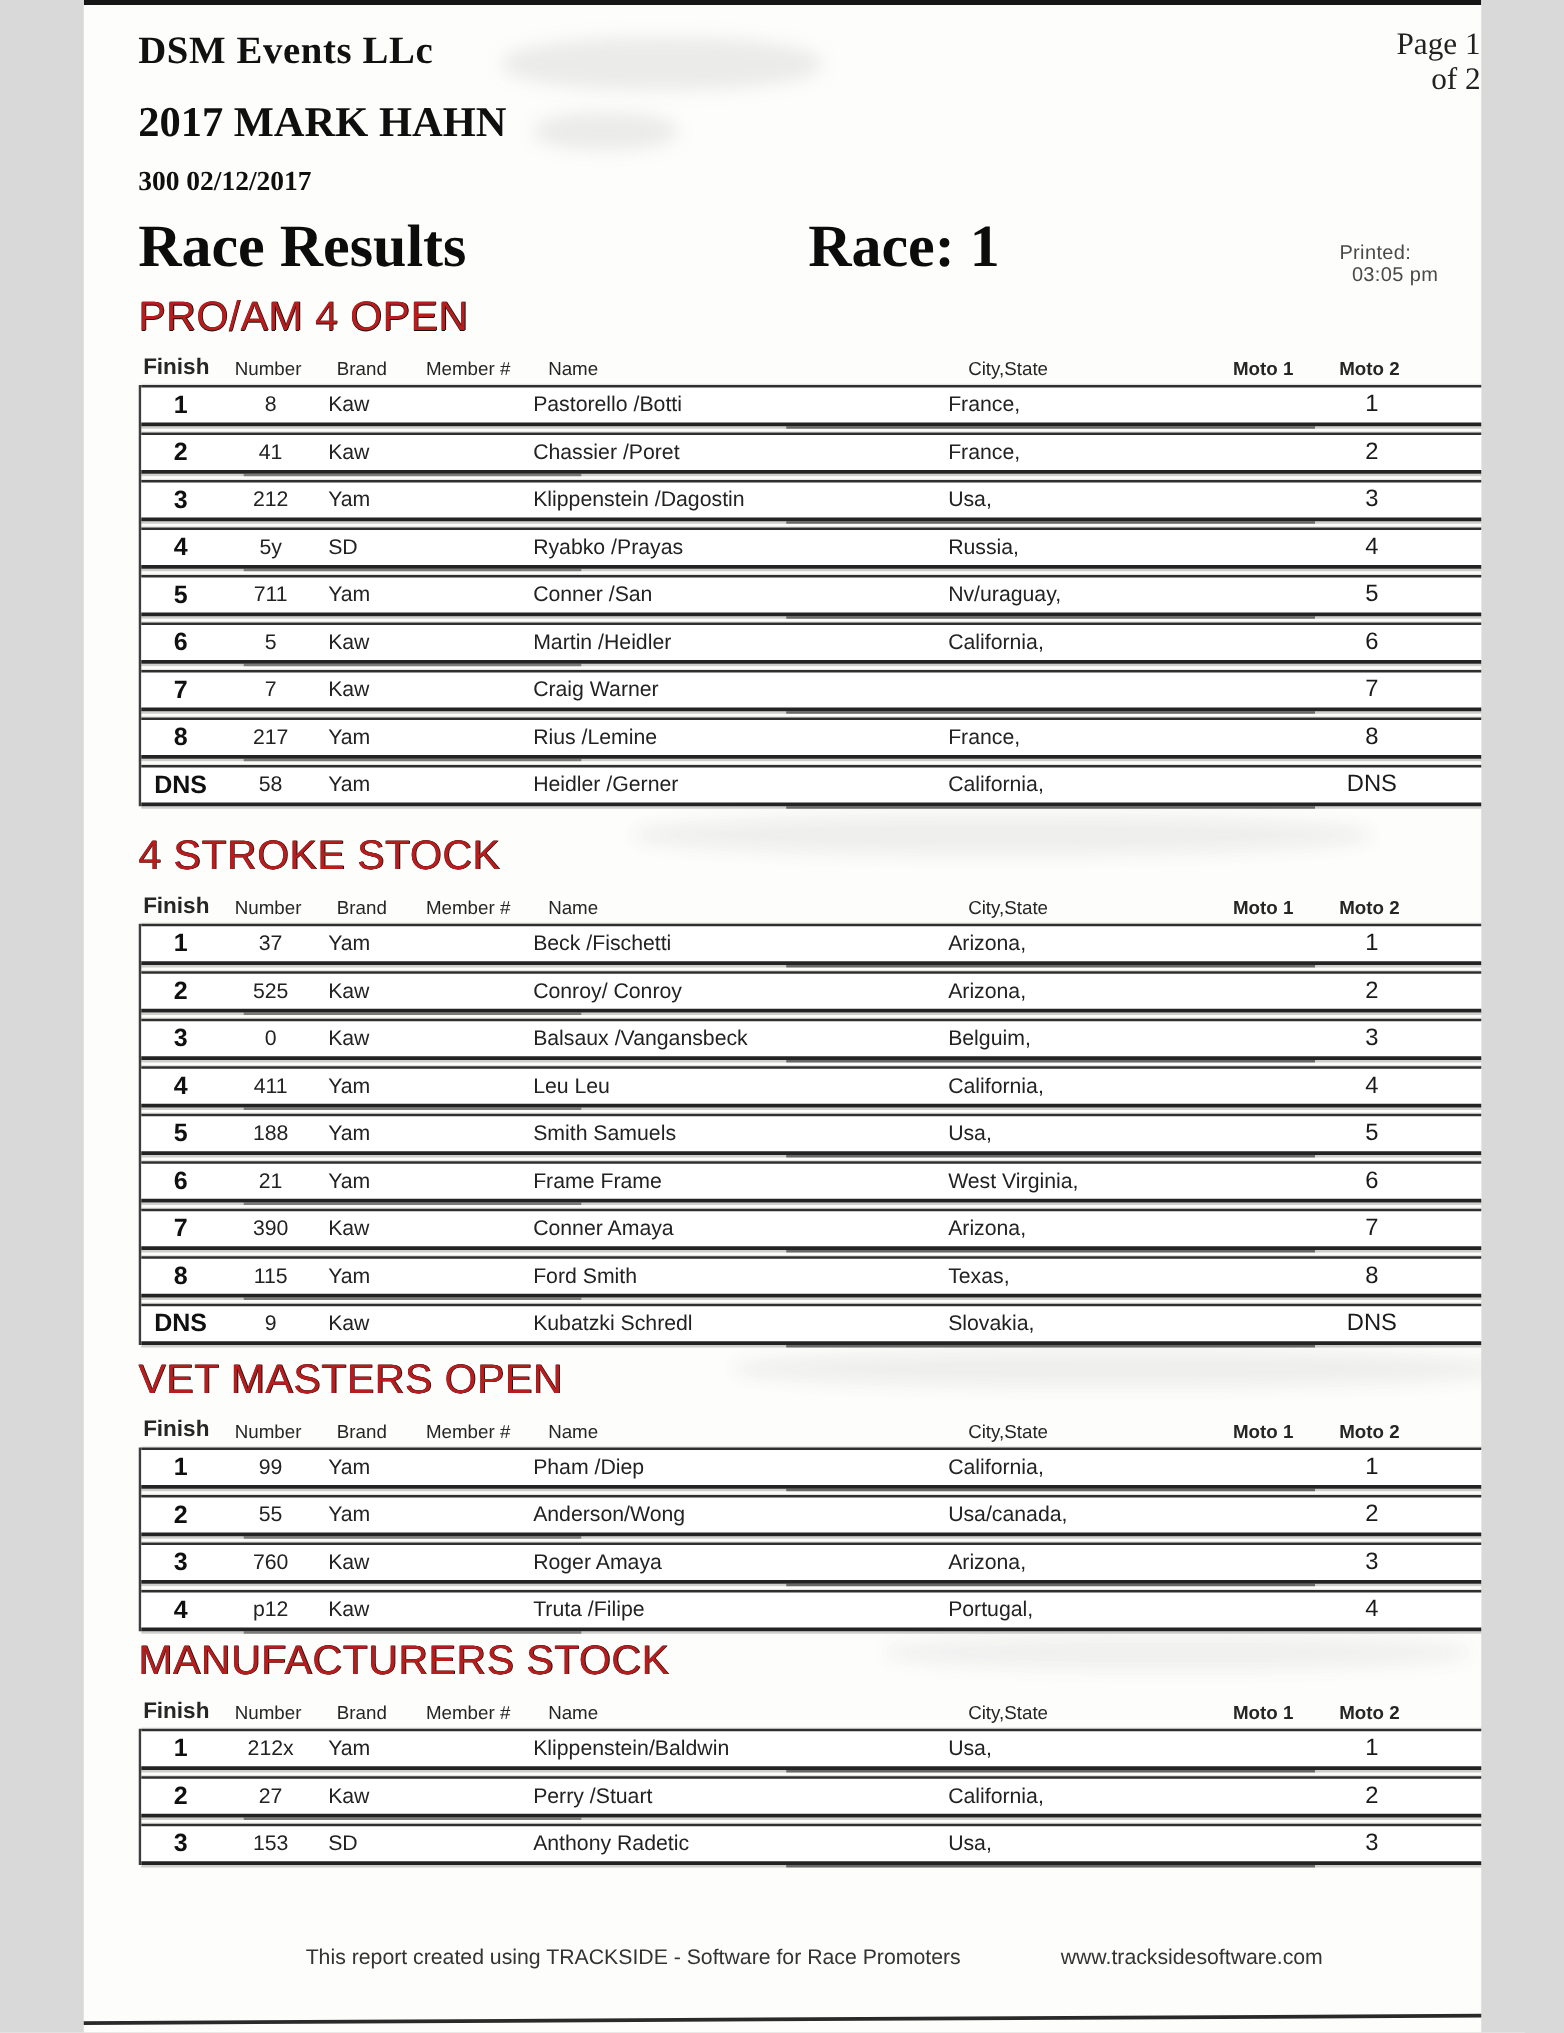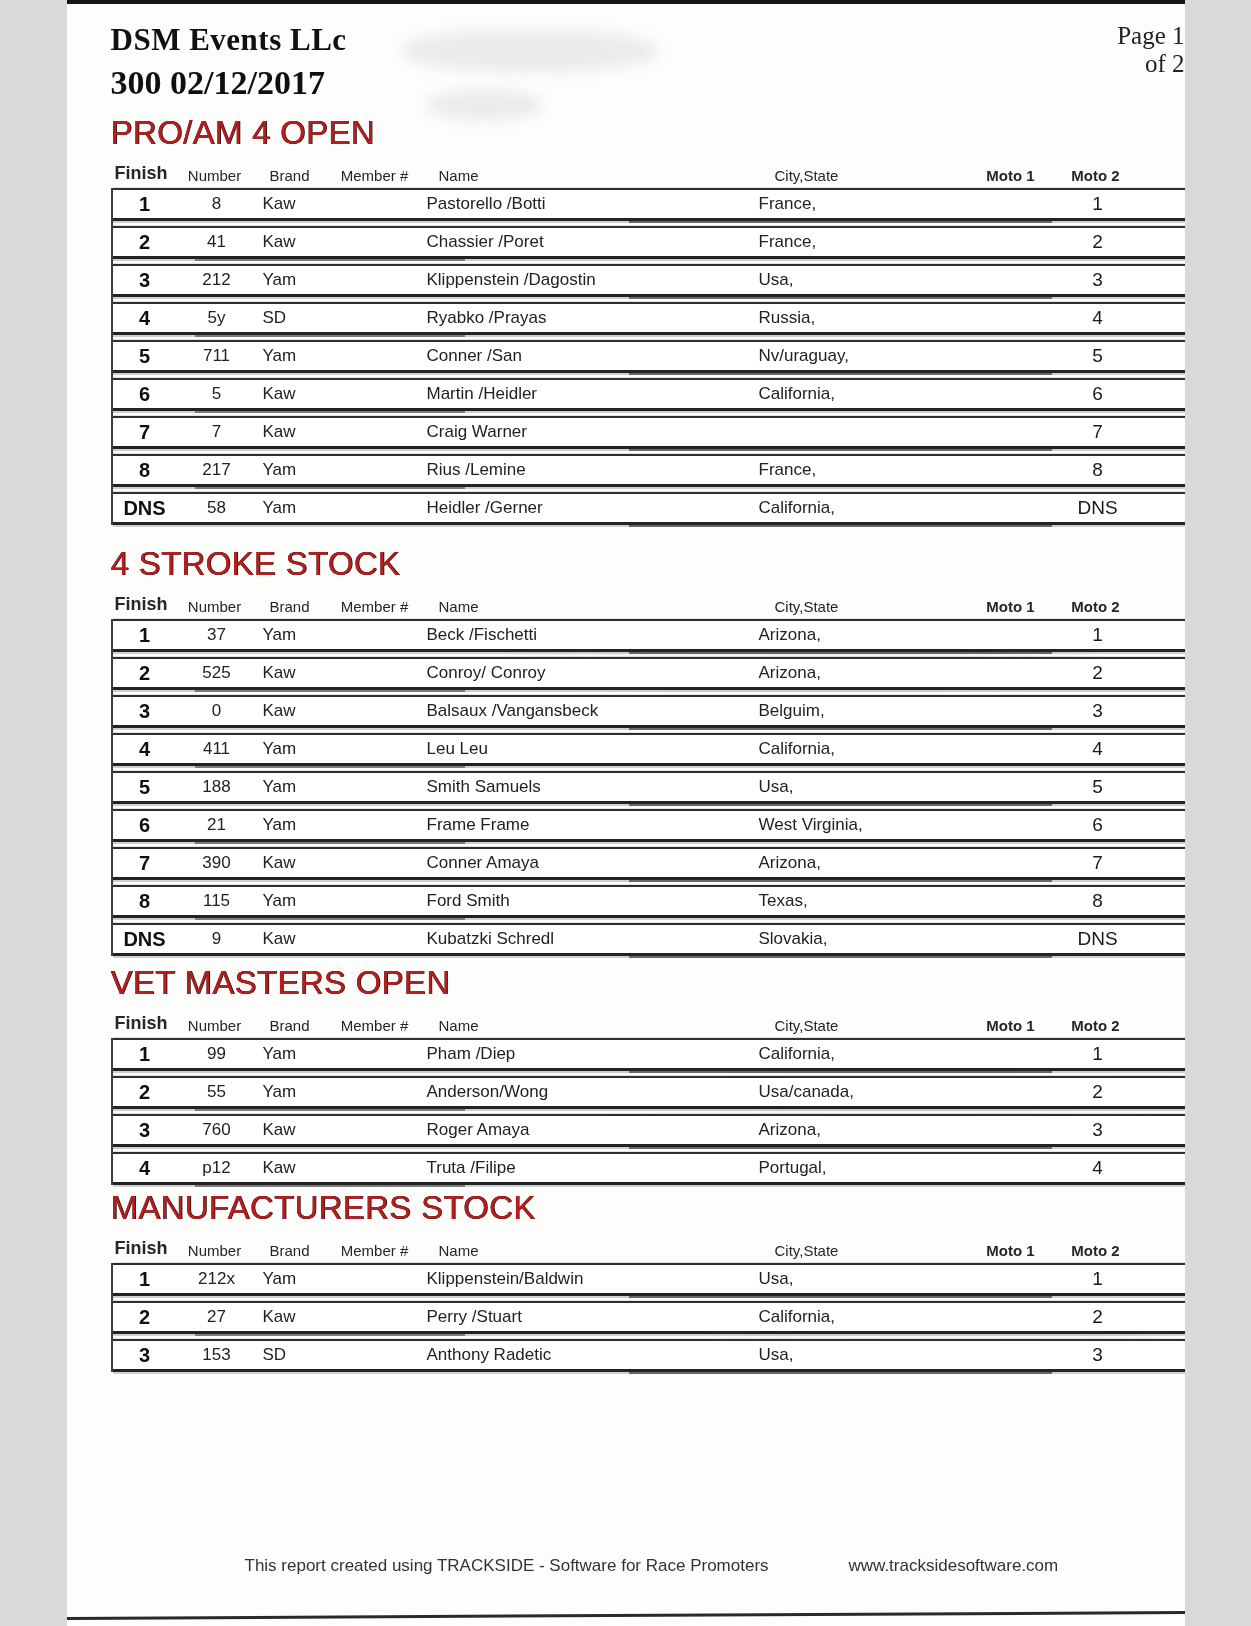--- a/index.html
+++ b/index.html
@@ -14,21 +14,21 @@
     box-sizing:border-box;
     padding:20px 28px 0 44px;
   }
   
   .edge-top { position:absolute; top:0; left:0; width:100%; height:4px; background:#161616; }
   .bottom-line { position:absolute; left:-12px; right:-12px; bottom:9px; height:3px; background:#2a2a2a; transform:rotate(-0.3deg); }
   .smudge { position:absolute; background:rgba(110,110,110,0.12); filter:blur(7px); border-radius:45%; pointer-events:none; }
   .company { font-family:"Liberation Serif", serif; font-weight:bold; font-size:31px; line-height:40px; letter-spacing:0.5px; color:#111; }
   .page-num { position:absolute; top:22px; left:1030px; font-family:"Liberation Serif", serif; font-size:25px; color:#222;text-align:right; }
   .event-line1 { font-family:"Liberation Serif", serif; font-weight:bold; font-size:34px; line-height:46px; margin-top:16px; color:#0f0f0f; }
-  .event-line2 { font-family:"Liberation Serif", serif; font-weight:bold; font-size:34px; line-height:46px; color:#0f0f0f; }
+  .event-line2 { font-family:"Liberation Serif", serif; font-weight:bold; font-size:22px; line-height:46px; color:#0f0f0f; }
   .title-row { position:relative; margin-top:2px; height:56px; }
   .report-title { font-family:"Liberation Serif", serif; font-weight:bold; font-size:48px; line-height:56px; color:#0c0c0c; }
   .race-label { position:absolute; left:536px; top:0; font-family:"Liberation Serif", serif; font-weight:bold; font-size:48px; line-height:56px; color:#0c0c0c; }
   .printed { position:absolute; left:961px; top:24px; font-size:16px; color:#4a4a4a; letter-spacing:0.3px; }
   .printed .t { margin-left:10px; }
 
   
   .section { --cols: 64px 80px 70px 100px 320px 230px 72px 98px 1fr; width:1178px; }
   .sec-title {
     font-size:33px; font-weight:normal; color:#b91c1c;
@@ -89,22 +89,31 @@
   <div class="edge-top"></div>
 
   <div class="smudge" style="left:335px; top:30px; width:255px; height:42px;"></div>
   <div class="smudge" style="left:360px; top:90px; width:115px; height:30px;"></div>
   <div class="smudge" style="left:440px; top:652px; width:590px; height:32px; opacity:0.8;"></div>
   <div class="smudge" style="left:520px; top:1080px; width:620px; height:30px; opacity:0.8;"></div>
   <div class="smudge" style="left:640px; top:1308px; width:470px; height:28px; opacity:0.7;"></div>
 
   <div class="company">DSM Events LLc</div>
   <div class="page-num">Page 1 of 2</div>
+  <div class="event-line1">2017 MARK HAHN</div>
   <div class="event-line2">300 02/12/2017</div>
 
+  <div class="title-row">
+    <span class="report-title">Race Results</span>
+    <span class="race-label">Race: 1</span>
+    <span class="printed">
+      <span>Printed:</span>
+      <span class="t">03:05 pm</span>
+    </span>
+  </div>
 
   <div id="sections">
   <div class="section s1">
     <div class="sec-title">PRO/AM 4 OPEN</div>
     <div class="thead">
       <div class="h-finish">Finish</div>
       <div class="h-number">Number</div>
       <div class="h-brand">Brand</div>
       <div class="h-member">Member #</div>
       <div class="h-name">Name</div>

